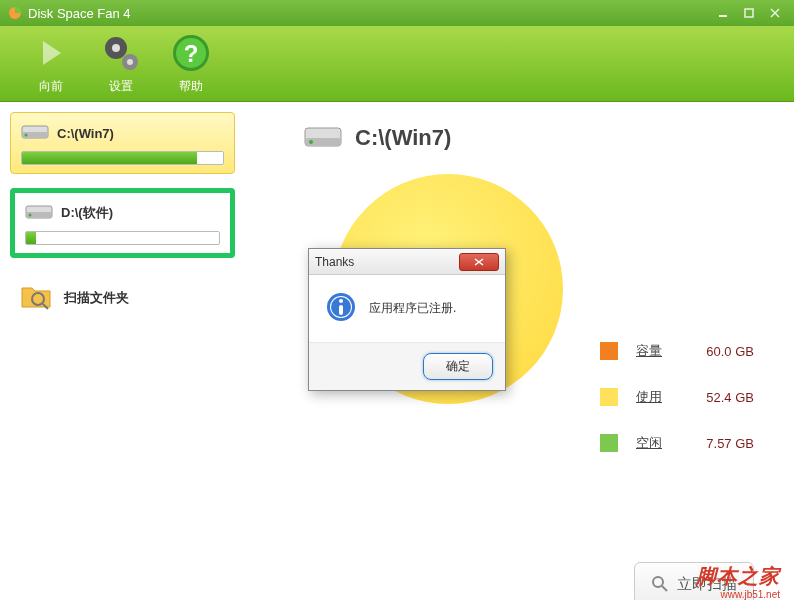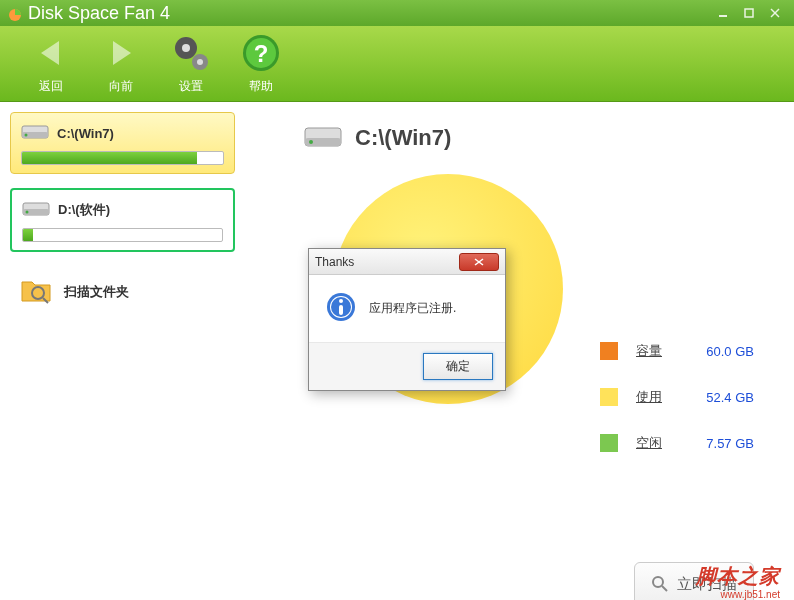--- a/index.html
+++ b/index.html
@@ -1,58 +1,58 @@
 <!DOCTYPE html>
 <html><head>
 <meta charset="utf-8">
 <style>
 * { margin: 0; padding: 0; box-sizing: border-box; font-family: "Microsoft YaHei", Arial, sans-serif; }
 body { width: 794px; height: 600px; background: #fff; position: relative; overflow: hidden; }
 
-.titlebar { height: 26px; background: linear-gradient(to bottom, #7bc043, #5da82a); display: flex; align-items: center; padding: 0 8px; color: #fff; font-size: 18px; }
+.titlebar { height: 26px; background: linear-gradient(to bottom, #7bc043, #5da82a); display: flex; align-items: center; padding: 0 8px; color: #fff; font-size: 13px; }
 .titlebar .logo { width: 14px; height: 14px; margin-right: 6px; }
 .titlebar .spacer { flex: 1; }
 .titlebar .winbtn { width: 22px; height: 16px; margin-left: 4px; display: flex; align-items: center; justify-content: center; cursor: pointer; opacity: 0.85; }
 .titlebar .winbtn svg { stroke: #fff; }
 
 .toolbar { height: 76px; background: linear-gradient(to bottom, #a8d94a 0%, #8bc934 50%, #6bb81e 100%); display: flex; align-items: center; padding: 0 30px; gap: 28px; border-bottom: 1px solid #559916; }
 .toolbar-item { display: flex; flex-direction: column; align-items: center; gap: 4px; cursor: pointer; color: #fff; font-size: 12px; }
 .toolbar-item .ticon { width: 42px; height: 42px; display: flex; align-items: center; justify-content: center; }
 
 .content { display: flex; height: calc(100% - 102px); gap: 28px; }
 .sidebar { width: 245px; padding: 10px 10px; background: #fff; }
-.drive-item { border: 2px solid #22c55e; border-radius: 4px; padding: 8px 10px; margin-bottom: 14px; }
+.drive-item { border: 5px solid #22c55e; border-radius: 4px; padding: 8px 10px; margin-bottom: 14px; }
 .drive-item.active { background: linear-gradient(to bottom, #fff9c4, #ffe97a); border: 1px solid #e6c84a; }
 .drive-row { display: flex; align-items: center; gap: 8px; margin-bottom: 6px; }
 .drive-label { font-size: 13px; font-weight: bold; color: #333; }
 .drive-bar { height: 14px; background: #fff; border: 1px solid #bbb; border-radius: 2px; overflow: hidden; }
 .drive-bar-inner { height: 100%; background: linear-gradient(to bottom, #7dd13e, #4ea81e); }
 .scan-folder { display: flex; align-items: center; gap: 10px; padding: 10px; cursor: pointer; font-size: 13px; font-weight: bold; color: #333; }
 
 .main { flex: 1; padding: 20px 30px; position: relative; }
 .main-header { display: flex; align-items: center; gap: 12px; margin-bottom: 20px; }
 .main-title { font-size: 22px; font-weight: bold; color: #444; }
 .chart-area { position: relative; width: 240px; height: 240px; margin-left: 30px; }
 .pie-bg { position: absolute; width: 230px; height: 230px; border-radius: 50%; background: radial-gradient(circle at 40% 35%, #fff27a, #ffd83d); }
 
 .legend { position: absolute; right: 40px; top: 240px; }
 .legend-row { display: flex; align-items: center; gap: 18px; margin-bottom: 28px; font-size: 13px; color: #444; }
 .legend-sw { width: 18px; height: 18px; }
 .legend-label { width: 40px; text-decoration: underline; }
-.legend-val { width: 60px; text-align: right; color: #1d4ed8; }
+.legend-val { width: 60px; text-align: right; color: #7f1d1d; }
 
 .scan-btn { position: absolute; right: 40px; top: 460px; padding: 12px 16px; border: 1px solid #ccc; border-radius: 6px; background: linear-gradient(to bottom, #fdfdfd, #eee); display: flex; gap: 8px; font-size: 15px; color: #555; cursor: pointer; }
 
 .dialog { position: absolute; left: 308px; top: 248px; width: 198px; background: #fff; border: 1px solid #888; box-shadow: 3px 3px 12px rgba(0,0,0,.3); }
 .dialog-title { height: 26px; background: linear-gradient(to bottom, #fafafa, #e6e6e6); border-bottom: 1px solid #ccc; display: flex; align-items: center; padding: 0 6px; font-size: 12px; color: #333; }
 .dialog-title .spacer { flex: 1; }
 .dialog-close { width: 40px; height: 18px; background: linear-gradient(to bottom, #e06a5a, #c83a2a); border: 1px solid #a02818; border-radius: 3px; display: flex; align-items: center; justify-content: center; cursor: pointer; }
 .dialog-body { padding: 16px 16px 16px; display: flex; align-items: center; gap: 12px; font-size: 12px; color: #333; }
 .dialog-footer { padding: 10px 12px; text-align: right; border-top: 1px solid #e8e8e8; background: #f5f5f5; }
-.dialog-ok { padding: 4px 22px; border: 1px solid #2a78c0; border-radius: 0; background: linear-gradient(to bottom, #fefefe, #e8e8e8); font-size: 12px; cursor: pointer; color: #333; box-shadow: 0 0 3px rgba(60,140,220,.6); }
+.dialog-ok { padding: 4px 22px; border: 1px solid #2a78c0; border-radius: 8px; background: linear-gradient(to bottom, #fefefe, #e8e8e8); font-size: 12px; cursor: pointer; color: #333; box-shadow: 0 0 3px rgba(60,140,220,.6); }
 
 .watermark { position: absolute; right: 14px; bottom: 10px; font-size: 20px; font-weight: bold; font-style: italic; color: #d43a2a; letter-spacing: 1px; }
 .watermark-url { position: absolute; right: 14px; bottom: 0px; font-size: 10px; color: #d43a2a; }
 </style>
 </head>
 <body>
 
 <div class="titlebar">
   <span class="logo">
     <svg viewBox="0 0 14 14">
@@ -74,28 +74,20 @@
     </span>
   <span class="winbtn">
       <svg width="10" height="10">
         <line x1="1" y1="1" x2="9" y2="9" stroke-width="1.5"></line>
         <line x1="9" y1="1" x2="1" y2="9" stroke-width="1.5"></line>
       </svg>
     </span>
 </div>
 
 <div class="toolbar">
-  <div class="toolbar-item">
-    <span class="ticon">
-        <svg width="36" height="36">
-          <path d="M26 6 L8 18 L26 30 Z" fill="rgba(255,255,255,.55)"></path>
-        </svg>
-      </span>
-    <span>返回</span>
-  </div>
   <div class="toolbar-item">
     <span class="ticon">
         <svg width="36" height="36">
           <path d="M10 6 L28 18 L10 30 Z" fill="rgba(255,255,255,.55)"></path>
         </svg>
       </span>
     <span>向前</span>
   </div>
   <div class="toolbar-item">
     <span class="ticon">

